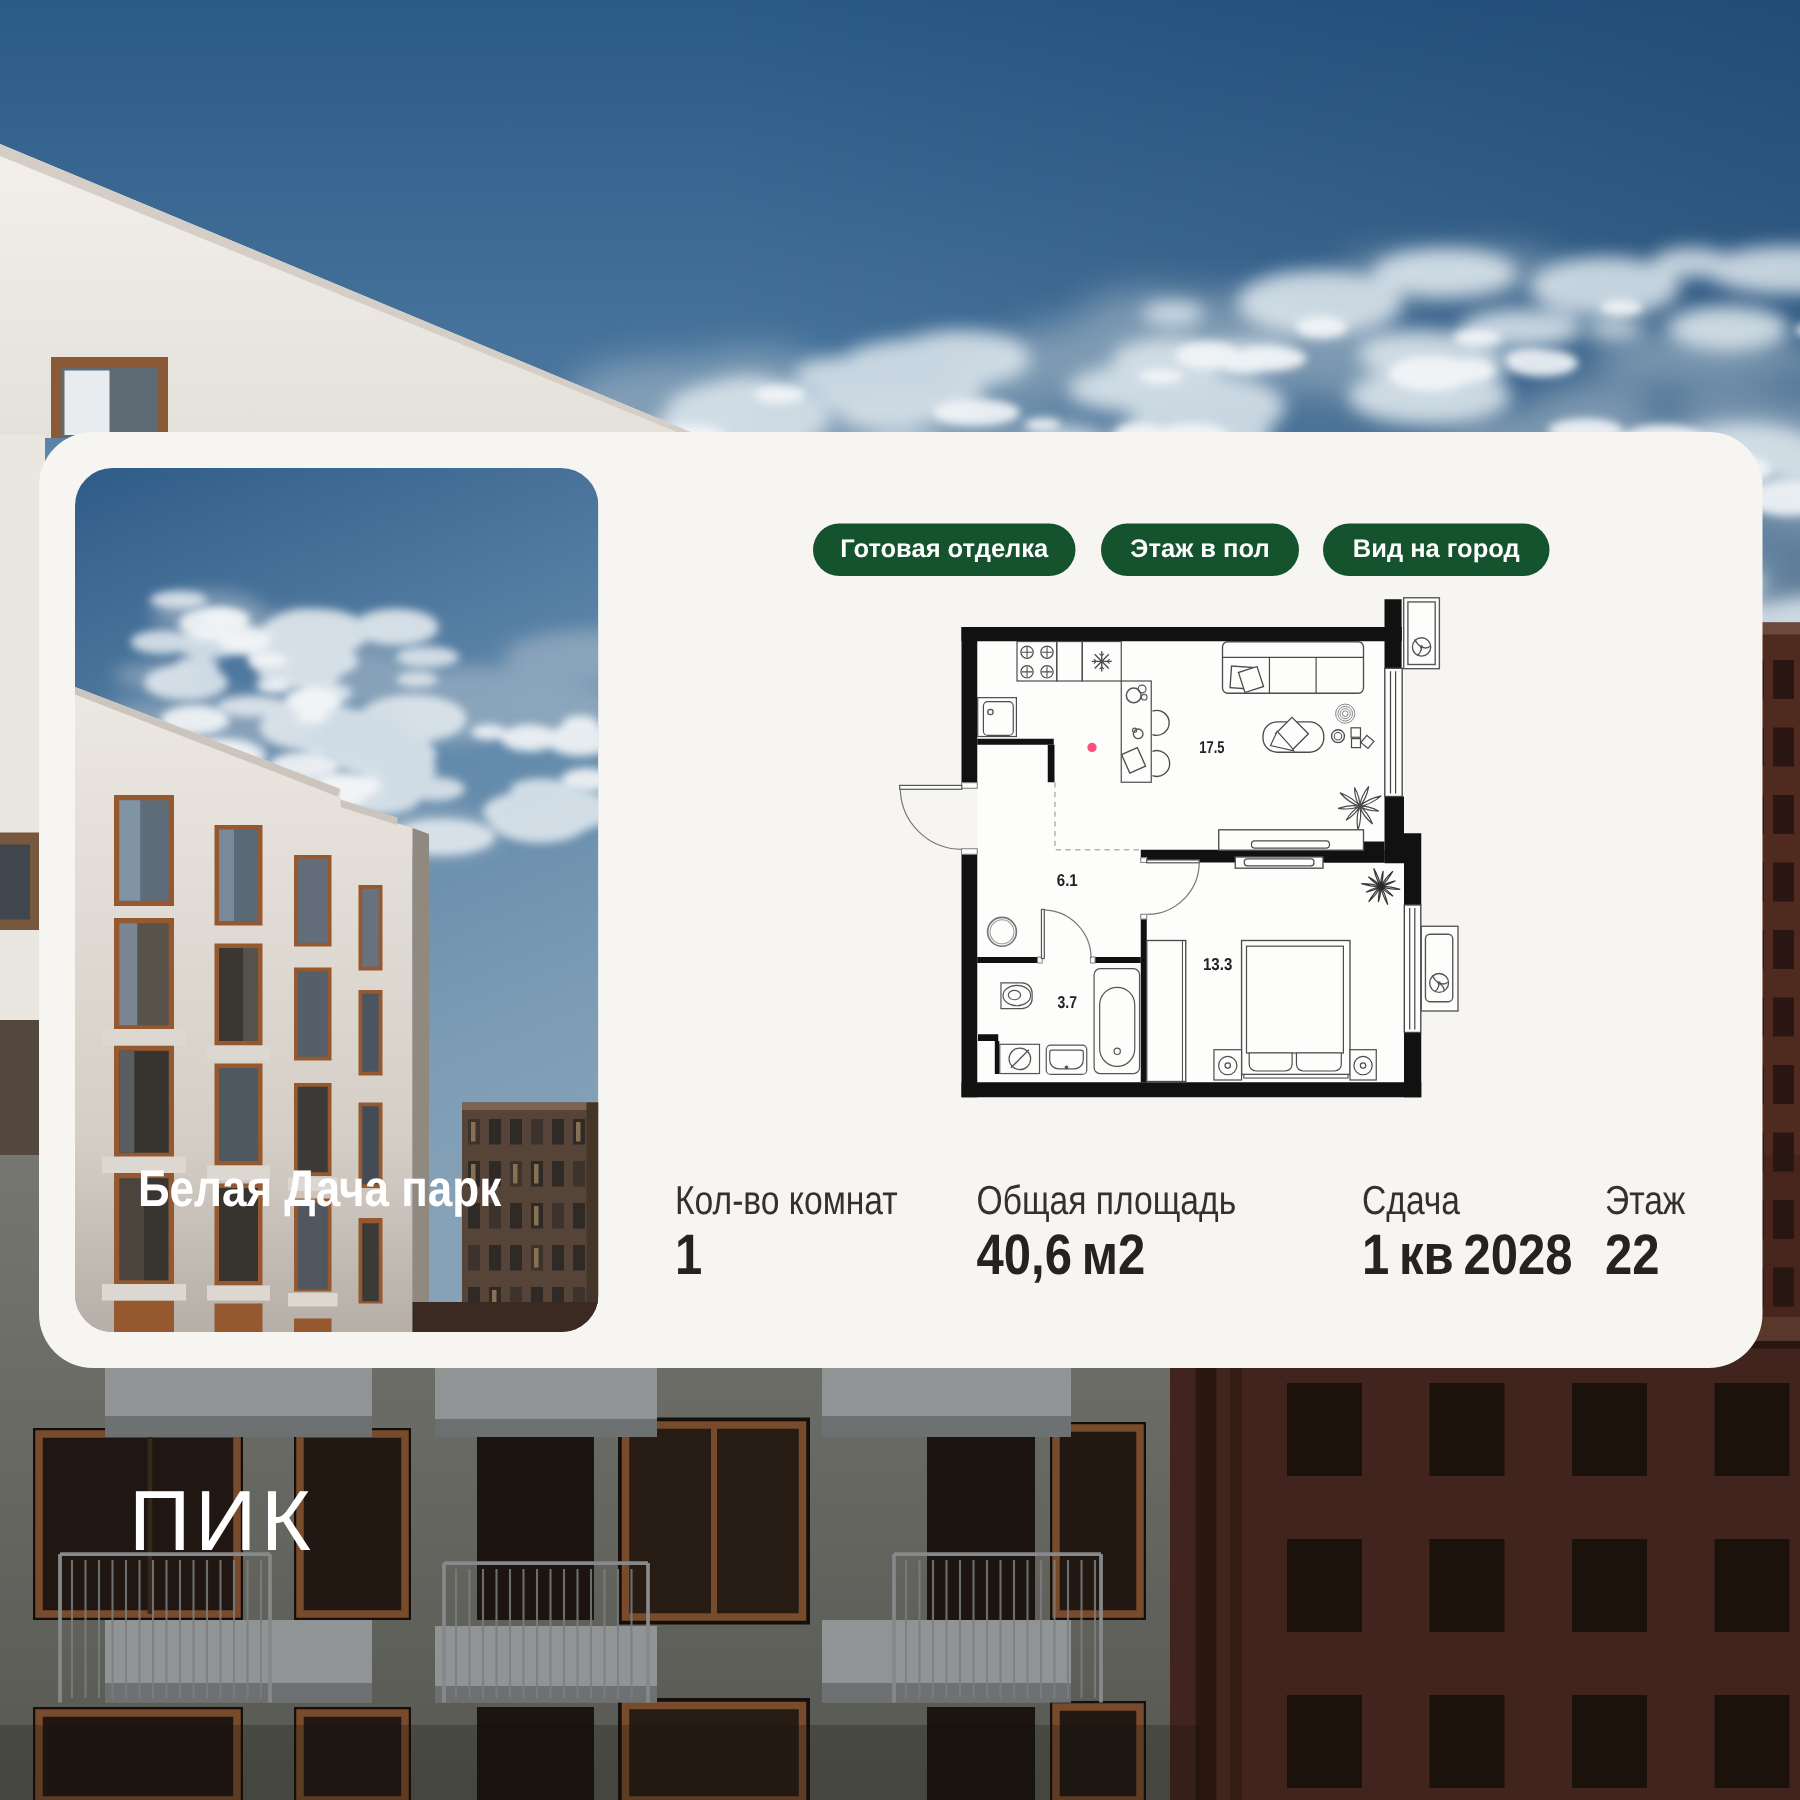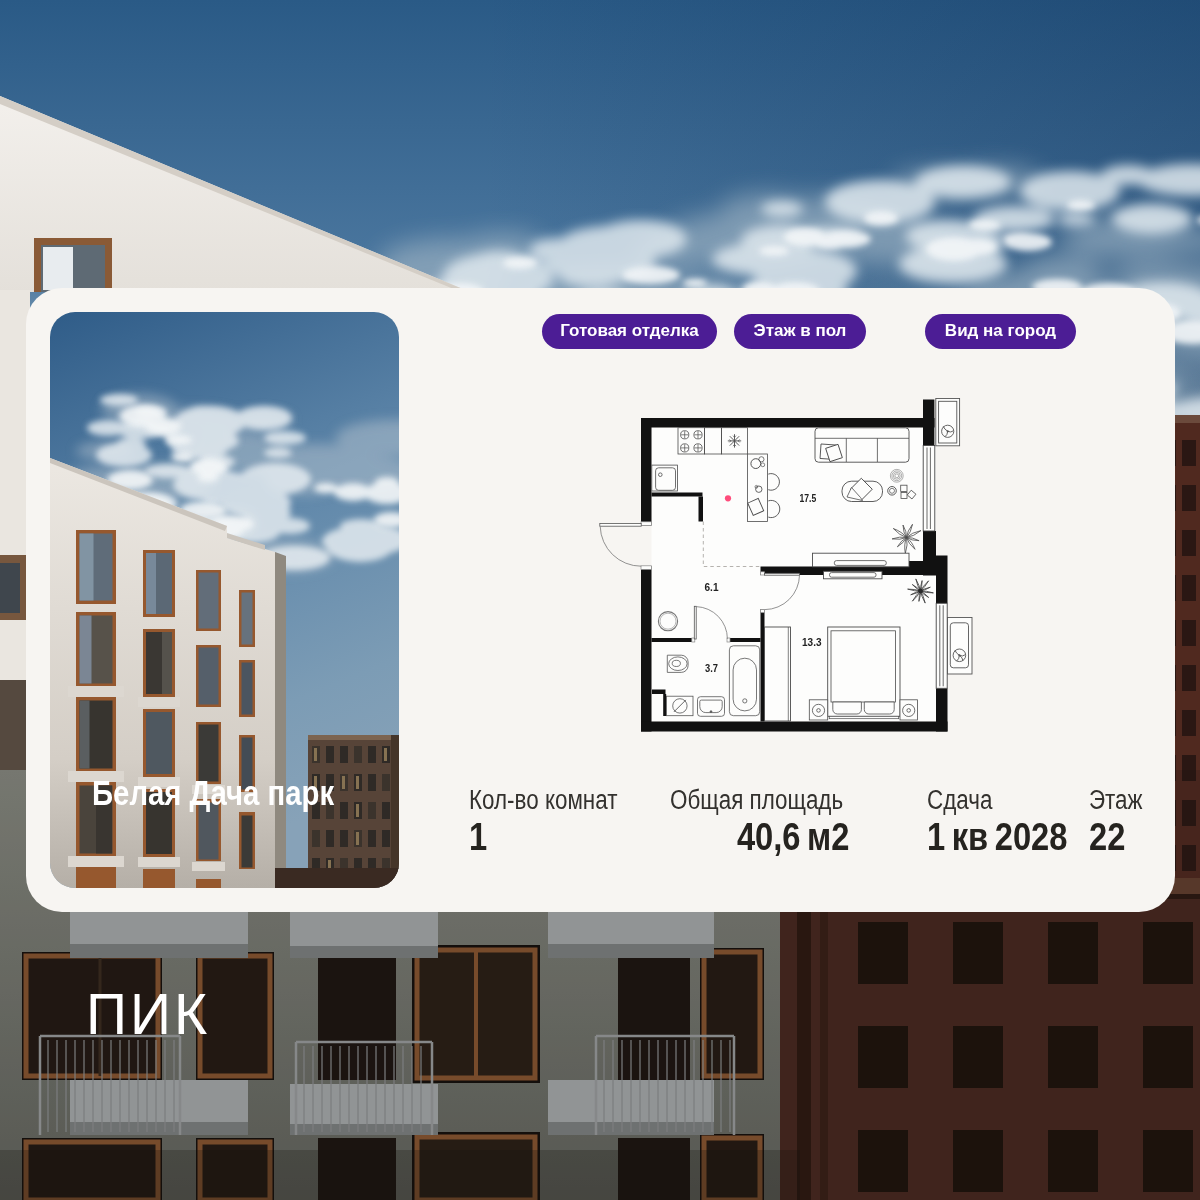--- a/index.html
+++ b/index.html
@@ -2,23 +2,23 @@
 <html><head>
 <meta charset="utf-8">
 <style>
   * { margin:0; padding:0; box-sizing:border-box; }
   html,body { width:1200px; height:1200px; overflow:hidden; font-family:"Liberation Sans", sans-serif; -webkit-font-smoothing:antialiased; }
   body { position:relative; background:#27547e; }
   .abs { position:absolute; }
   .card { position:absolute; left:26px; top:288px; width:1149px; height:624px; background:#f7f5f2; border-radius:36px; }
   .panel { position:absolute; left:50px; top:312px; width:349px; height:576px; border-radius:25px; overflow:hidden; }
   .panel-title { position:absolute; left:42px; top:462px; color:#fff; font-size:34.5px; font-weight:bold; letter-spacing:0px; white-space:nowrap; transform:scaleX(0.85); transform-origin:0 0; }
-  .badge { position:absolute; height:35px; background:#4c1d95; border-radius:17.5px; color:#fff; font-size:17px; font-weight:bold; text-align:center; line-height:34px; }
+  .badge { position:absolute; height:35px; background:#14532d; border-radius:17.5px; color:#fff; font-size:17px; font-weight:bold; text-align:center; line-height:34px;margin-top:35px; }
   .pik { position:absolute; left:86px; top:981px; color:#fff; font-size:57px; font-weight:normal; letter-spacing:3px; }
-  .stat { position:absolute;margin-left:19px; }
+  .stat { position:absolute; }
   .stat .lbl { font-size:27px; line-height:27px; color:#33312e; transform:scaleX(0.83); transform-origin:0 0; white-space:nowrap; }
   .stat .val { font-size:38px; line-height:38px; color:#25231f; font-weight:bold; margin-top:4px; transform:scaleX(0.86); transform-origin:0 0; white-space:nowrap; }
 </style>
 </head>
 <body>
 
 <svg class="abs" style="left:0;top:0" width="1200" height="1200" viewBox="0 0 1200 1200">
   <defs>
     <linearGradient id="sky" x1="0" y1="0" x2="0" y2="1">
       <stop offset="0" stop-color="#2a5a86"></stop>
@@ -518,21 +518,21 @@
   <rect x="225" y="556" width="124" height="20" fill="#3a2a22"></rect>
 </svg>
 
 <div class="panel-title">Белая Дача парк</div>
 </div>
 
 <div class="badge" style="left:542px; top:314px; width:175px;">Готовая отделка</div>
 
 <div class="badge" style="left:734px; top:314px; width:132px;">Этаж в пол</div>
 
-<div class="badge" style="left:925px; top:314px; width:151px;">Вид на город</div>
+<div class="badge" style="left:882px; top:314px; width:151px;">Вид на город</div>
 
 <svg class="abs" style="left:595px; top:393px;" width="382" height="345" viewBox="595 393 382 345">
   <g id="plan" stroke-linecap="butt">
 
   <g>
         <rect x="651.5" y="427.5" width="284.5" height="294" fill="#fdfdfc"></rect>
         <rect x="936" y="603.3" width="11.5" height="85" fill="#fdfdfc"></rect>
       </g>
 
   <g>
@@ -840,21 +840,21 @@
   <g fill="#222" font-size="11.5" font-weight="bold" font-family="Liberation Sans, sans-serif">
         <text x="802" y="646.4" textLength="19.5" lengthAdjust="spacingAndGlyphs">13.3</text>
       </g>
   </g>
 </svg>
 
 <div class="stat" style="left:450px; top:787px;">
     <div class="lbl">Кол-во комнат</div>
     <div class="val">1</div>
   </div>
-<div class="stat" style="left:651px; top:787px;text-align:right;">
+<div class="stat" style="left:651px; top:787px;">
     <div class="lbl">Общая площадь</div>
     <div class="val">40,6 м2</div>
   </div>
 <div class="stat" style="left:908px; top:787px;">
     <div class="lbl">Сдача</div>
     <div class="val">1 кв 2028</div>
   </div>
 <div class="stat" style="left:1070px; top:787px;">
     <div class="lbl">Этаж</div>
     <div class="val">22</div>

